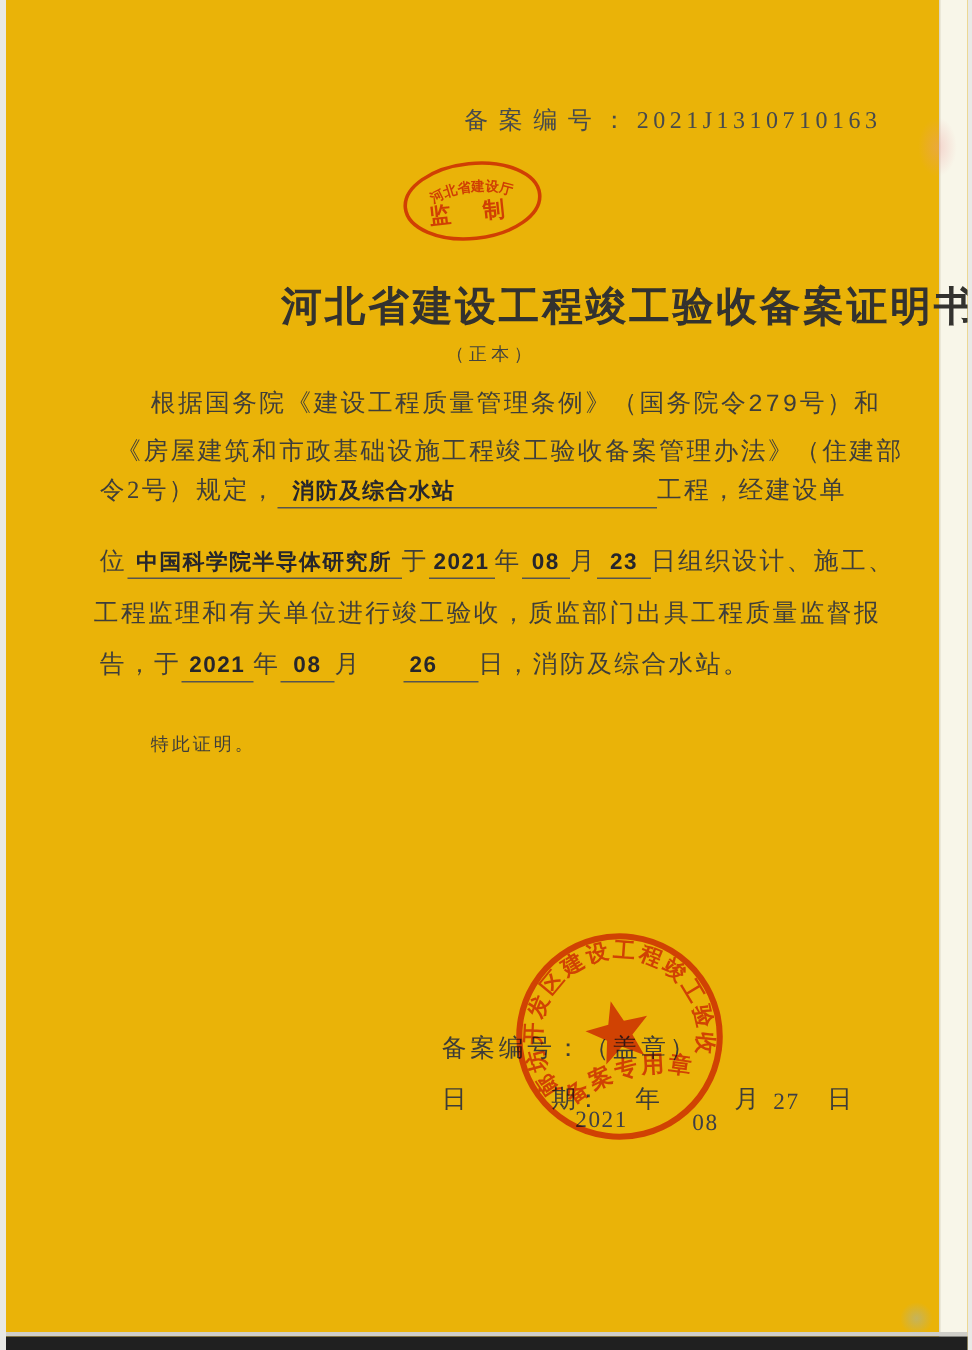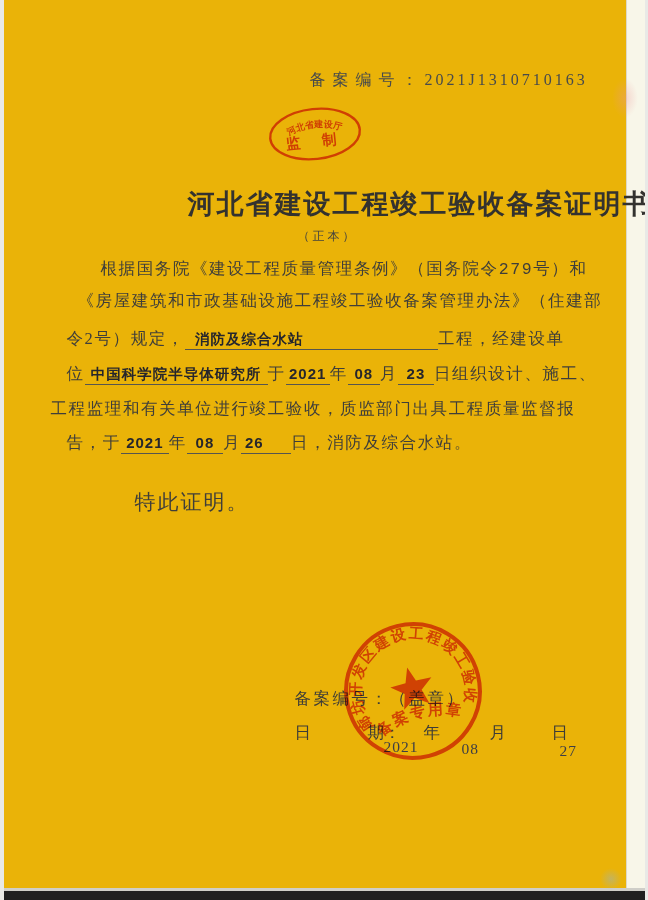--- a/index.html
+++ b/index.html
@@ -38,22 +38,22 @@
 
   
   .line { position:absolute; white-space:nowrap; font-size:16.5px;
     letter-spacing:1.6px; color:#3f3e3a; line-height:24px; }
   .blank { display:inline-block; border-bottom:1.5px solid #56554f; line-height:20px; }
   .fill { font-family:"Liberation Sans", sans-serif; font-weight:bold;
     color:#26262c; letter-spacing:1px; }
   .fill-name { font-size:14.5px; }
   .fill-num { font-size:15px; }
 
-  .closing { position:absolute; left:97px; top:488px; font-size:21px;
-    letter-spacing:2px; color:#3f3e3a;margin-left:34px; }
+  .closing { position:absolute; left:97px; top:488px; font-size:12px;
+    letter-spacing:2px; color:#3f3e3a; }
 
   
   .footer-authority { position:absolute; left:291px; top:688px; font-size:16.5px;
     letter-spacing:2.5px; color:#3d3c38; white-space:nowrap; }
   .footer-date { position:absolute; left:0; top:0; width:648px; height:0; }
   .fd { position:absolute; font-size:16.5px; color:#3d3c38; }
   .fd-num { position:absolute; font-size:15.5px; color:#3d3e46; letter-spacing:1px; }
 
   
   .round-stamp { position:absolute; left:328px; top:610px; width:162px; height:162px;
@@ -84,49 +84,49 @@
     </text>
     <text x="50" y="42" text-anchor="middle" font-size="14.5" font-weight="bold" letter-spacing="9" fill="#e04836">监 制</text>
   </svg>
 
   <div class="title">河北省建设工程竣工验收备案证明书</div>
   <div class="subtitle">（正本）</div>
 
   <div class="line" style="left:97px; top:258px;font-family:Liberation Mono, monospace;">根据国务院《建设工程质量管理条例》（国务院令279号）和</div>
   <div class="line" style="left:63px; top:289px;margin-left:11px;">《房屋建筑和市政基础设施工程竣工验收备案管理办法》（住建部</div>
 
-  <div class="line" style="left:63px; top:327px;">
+  <div class="line" style="left:63px; top:315px;">
     <span>令2号）规定，</span><span class="blank" style="width:243px; padding-left:10px;"><span class="fill fill-name">消防及综合水站</span></span><span>工程，经建设单</span>
   </div>
 
   <div class="line" style="left:63px; top:362px;">
     <span>位</span><span class="blank" style="width:183px; text-align:center;"><span class="fill fill-name">中国科学院半导体研究所</span></span><span>于</span><span class="blank" style="width:44px; text-align:center;"><span class="fill fill-num">2021</span></span><span>年</span><span class="blank" style="width:32px; text-align:center;"><span class="fill fill-num">08</span></span><span>月</span><span class="blank" style="width:36px; text-align:center;"><span class="fill fill-num">23</span></span><span>日组织设计、施工、</span>
   </div>
 
-  <div class="line" style="left:47px; top:397px;text-align:right;">工程监理和有关单位进行竣工验收，质监部门出具工程质量监督报</div>
+  <div class="line" style="left:59px; top:397px;text-align:right;">工程监理和有关单位进行竣工验收，质监部门出具工程质量监督报</div>
 
   <div class="line" style="left:63px; top:431px;">
-    <span>告，于</span><span class="blank" style="width:48px; text-align:center;"><span class="fill fill-num">2021</span></span><span>年</span><span class="blank" style="width:36px; text-align:center;"><span class="fill fill-num">08</span></span><span>月</span><span class="blank" style="width:46px; padding-left:4px;"><span class="fill fill-num">26</span></span><span>日，消防及综合水站。</span>
+    <span>告，于</span><span class="blank" style="width:48px; text-align:center;"><span class="fill fill-num">2021</span></span><span>年</span><span class="blank" style="width:36px; text-align:center;"><span class="fill fill-num">08</span></span><span>月</span><span class="blank" style="width:46px; padding-left:4px;margin-left:28px;"><span class="fill fill-num">26</span></span><span>日，消防及综合水站。</span>
   </div>
 
   <div class="closing">特此证明。</div>
 
   <div class="footer-authority">
     <span>备案编号：</span><span>（盖章）</span>
   </div>
 
   <div class="footer-date">
     <span class="fd" style="left:291px; top:722px;">日</span>
     <span class="fd" style="left:364px; top:722px;">期：</span>
     <span class="fd" style="left:420px; top:722px;">年</span>
     <span class="fd" style="left:486px; top:722px;">月</span>
     <span class="fd" style="left:548px; top:722px;">日</span>
     <span class="fd-num" style="left:380px; top:738px;">2021</span>
     <span class="fd-num" style="left:458px; top:740px;">08</span>
-    <span class="fd-num" style="left:512px; top:742px;margin-left:44px;">27</span>
+    <span class="fd-num" style="left:512px; top:726px;">27</span>
   </div>
 
   <svg class="round-stamp" viewBox="0 0 160 160">
     <circle cx="80" cy="80" r="66" fill="none" stroke="#e04836" stroke-width="4"></circle>
     <path id="arcTop" d="M 31.1 97.8 A 52 52 0 1 1 128.9 97.8" fill="none"></path>
     <text font-size="14.5" font-weight="bold" fill="#e04836" letter-spacing="2">
       <textPath href="#arcTop" startOffset="50%" text-anchor="middle">廊坊开发区建设工程竣工验收</textPath>
     </text>
     <polygon fill="#e04836" points="80,56 85.3,70.7 100.9,71.2 88.6,80.8 92.9,95.8 80,87 67.1,95.8 71.4,80.8 59.1,71.2 74.7,70.7"></polygon>
     <path id="arcBottom" d="M 36 118 A 90 90 0 0 1 124 118" fill="none"></path>

